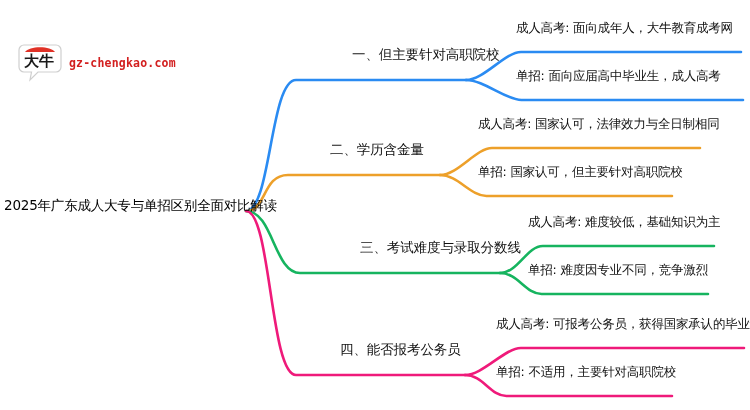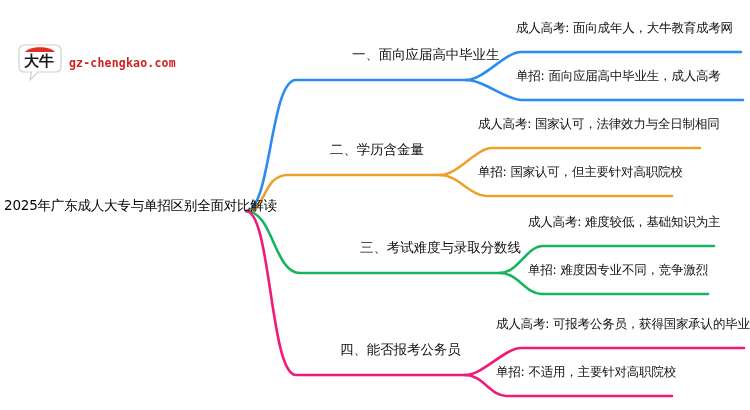--- a/index.html
+++ b/index.html
@@ -130,21 +130,21 @@
   <div class="logo-text">
     <span class="logo-en">gz-chengkao.com</span>
   </div>
 </div>
 
 <div class="root-title">2025年广东成人大专与单招区别全面对比解读</div>
 
 <div id="text-layer">
     <div class="leaf-label" style="left: 516px; top: 22px;">成人高考: 面向成年人，大牛教育成考网</div>
     <div class="leaf-label" style="left: 516px; top: 70px;">单招: 面向应届高中毕业生，成人高考</div>
-    <div class="branch-label" style="left: 352px; top: 48px;">一、面向应届高中毕业生</div>
+    <div class="branch-label" style="left: 352px; top: 48px;">一、但主要针对高职院校</div>
     <div class="leaf-label" style="left: 478px; top: 118px;">成人高考: 国家认可，法律效力与全日制相同</div>
     <div class="leaf-label" style="left: 478px; top: 166px;">单招: 国家认可，但主要针对高职院校</div>
     <div class="branch-label" style="left: 330px; top: 143px;">二、学历含金量</div>
     <div class="leaf-label" style="left: 528px; top: 216px;">成人高考: 难度较低，基础知识为主</div>
     <div class="leaf-label" style="left: 528px; top: 264px;">单招: 难度因专业不同，竞争激烈</div>
     <div class="branch-label" style="left: 352px; top: 241px; margin-left: 8px;">三、考试难度与录取分数线</div>
     <div class="leaf-label" style="left: 496px; top: 318px;">成人高考: 可报考公务员，获得国家承认的毕业证</div>
     <div class="leaf-label" style="left: 496px; top: 366px;">单招: 不适用，主要针对高职院校</div>
     <div class="branch-label" style="left: 340px; top: 343px; text-align: center;">四、能否报考公务员</div>
   </div>

